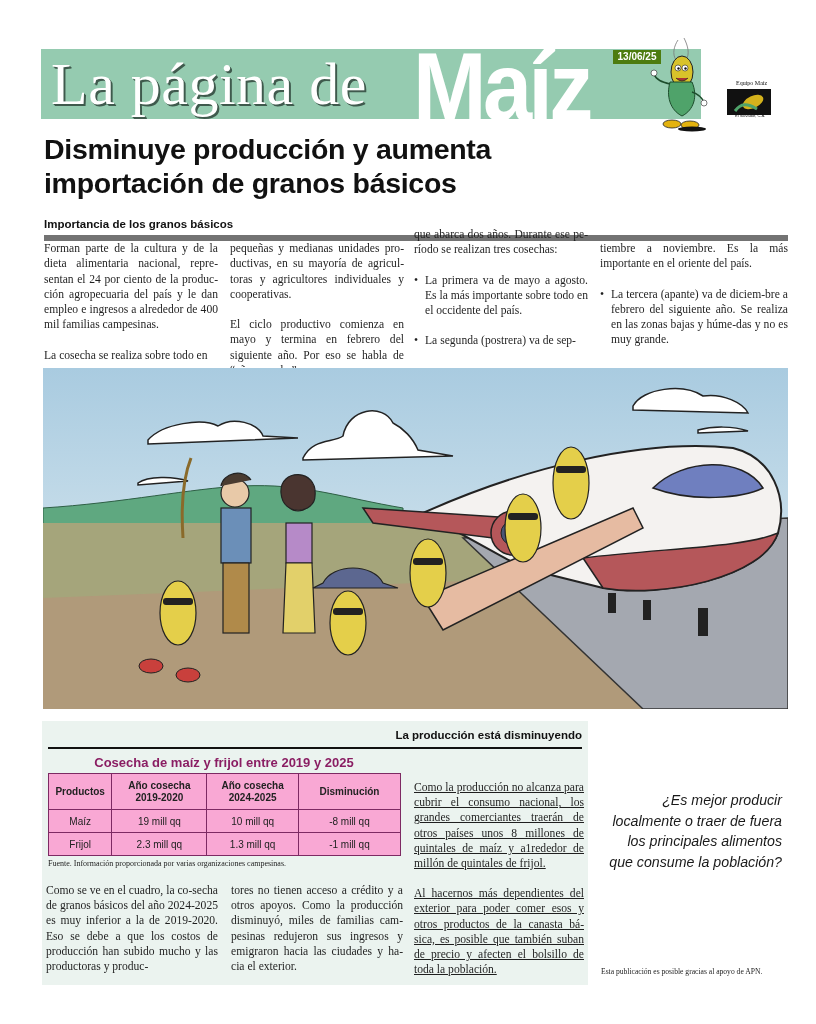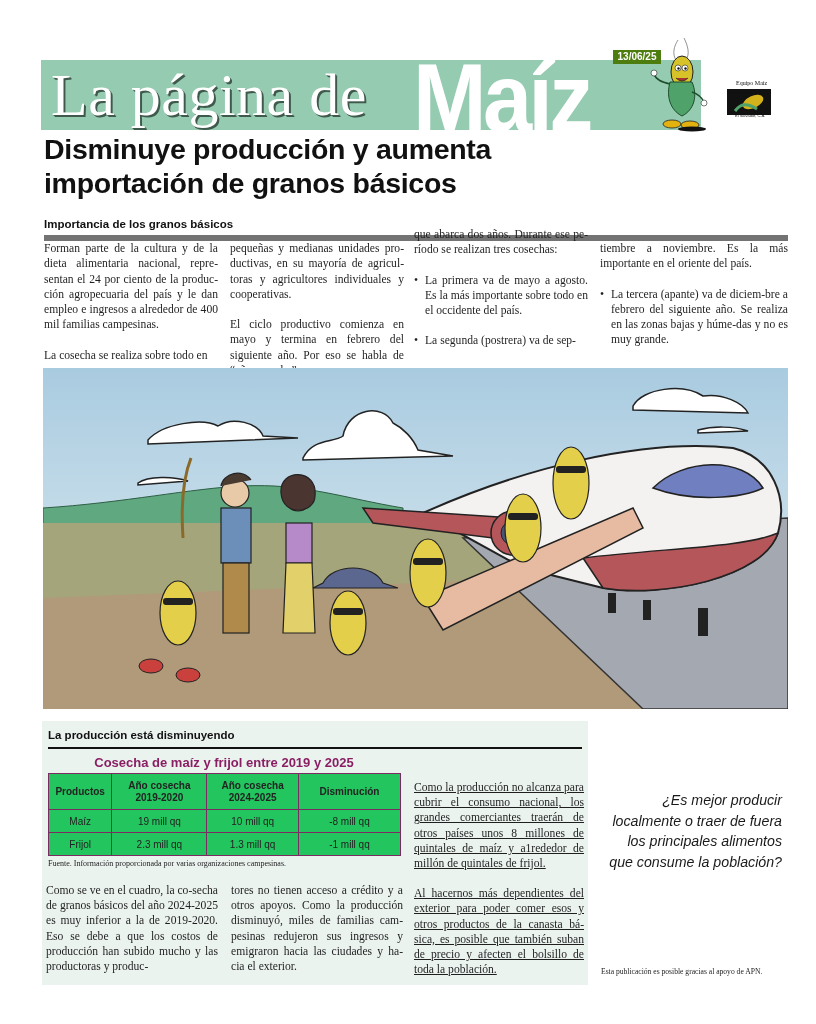--- a/index.html
+++ b/index.html
@@ -1,20 +1,20 @@
 <!DOCTYPE html>
 <html><head>
 <meta charset="utf-8">
 <style>
   * { box-sizing: border-box; margin: 0; padding: 0; }
   html, body { width: 816px; height: 1024px; background: #ffffff; overflow: hidden; }
   body { position: relative; font-family: "Liberation Serif", serif; color: #1a1a1a; }
 
   
-  .masthead { position: absolute; left: 41px; top: 60px; width: 660px; height: 70px; background: #95cbb0; }
+  .masthead { position: absolute; left: 41px; top: 49px; width: 660px; height: 70px; background: #95cbb0; }
   .mast-title { position: absolute; left: 10px; top: 2px; font-family: "Liberation Serif", serif; font-size: 60px; color: #ffffff; line-height: 66px; letter-spacing: 0.5px;
     text-shadow: 2px 2px 0 #3f5a4d, 1px 1px 0 #3f5a4d; }
   .mast-maiz { position: absolute; left: 372px; top: -2px; font-family: "Liberation Sans", sans-serif; font-weight: bold; font-size: 96px; color: #ffffff; line-height: 80px; letter-spacing: -4px; transform: scaleX(0.92); transform-origin: left top; }
   .mast-date { position: absolute; left: 613px; top: 50px; width: 48px; height: 14px; background: #4d7c0f; color: #fff; font-family: "Liberation Sans", sans-serif; font-weight: bold; font-size: 10px; line-height: 14px; text-align: center; }
   .mast-number { position: absolute; left: 711px; top: 58px; font-family: "Liberation Sans", sans-serif; font-weight: bold; font-size: 17px; color: #fff; letter-spacing: -0.5px; }
   .mascot { position: absolute; left: 648px; top: 36px; width: 64px; height: 96px; }
   .logo-box { position: absolute; left: 727px; top: 85px; width: 44px; height: 34px; }
   .logo-label { position: absolute; left: 736px; top: 80px; font-size: 6px; color: #111; font-family: "Liberation Serif", serif; }
   .logo-sub { position: absolute; left: 735px; top: 113px; font-size: 4px; color: #111; font-family: "Liberation Sans", sans-serif; }
 
@@ -31,23 +31,23 @@
   .c1 { left: 44px; top: 241px; width: 174px; }
   .c2 { left: 230px; top: 241px; width: 174px; }
   .c3 { left: 414px; top: 227px; width: 174px; }
   .c4 { left: 600px; top: 241px; width: 188px; }
 
   
   .illustration { position: absolute; left: 43px; top: 368px; width: 745px; height: 341px; overflow: hidden; }
 
   
   .panel { position: absolute; left: 42px; top: 721px; width: 546px; height: 264px; background: #ebf3ef; }
-  .panel-head { position: absolute; left: 6px; top: 8px; width: 534px; font-family: "Liberation Sans", sans-serif; font-weight: bold; font-size: 11.5px; color: #111; padding-bottom: 6px; border-bottom: 2px solid #111; }
+  .panel-head { position: absolute; left: 6px; top: 8px; width: 534px; font-family: "Liberation Sans", sans-serif; font-weight: bold; font-size: 11.5px; color: #111; padding-bottom: 6px; border-bottom: 2px solid #111; text-align: right; }
   .table-title { position: absolute; left: 6px; top: 34px; width: 352px; text-align: center; font-family: "Liberation Sans", sans-serif; font-weight: bold; font-size: 13px; color: #8a1e63; }
-  .data-table { position: absolute; left: 6px; top: 52px; width: 353px; border-collapse: collapse; background: #22c55e; font-family: "Liberation Sans", sans-serif; font-size: 10px; color: #222; }
+  .data-table { position: absolute; left: 6px; top: 52px; width: 353px; border-collapse: collapse; background: #f9a8d4; font-family: "Liberation Sans", sans-serif; font-size: 10px; color: #222; }
   .data-table th, .data-table td { border: 1.6px solid #7d2a63; text-align: center; }
   .data-table th { font-weight: bold; height: 36px; line-height: 12px; font-size: 10px; }
   .data-table td { height: 23px; }
   .source { position: absolute; left: 6px; top: 138px; font-size: 8px; color: #222; }
   .pcol { position: absolute; font-size: 11.6px; line-height: 15.2px; text-align: justify; color: #1f1f1f; }
   .pcol p { margin-bottom: 15px; }
   .pc1 { left: 4px; top: 162px; width: 172px; }
   .pc2 { left: 189px; top: 162px; width: 172px; }
   .pc3 { left: 372px; top: 59px; width: 170px; text-decoration: underline; }
 

